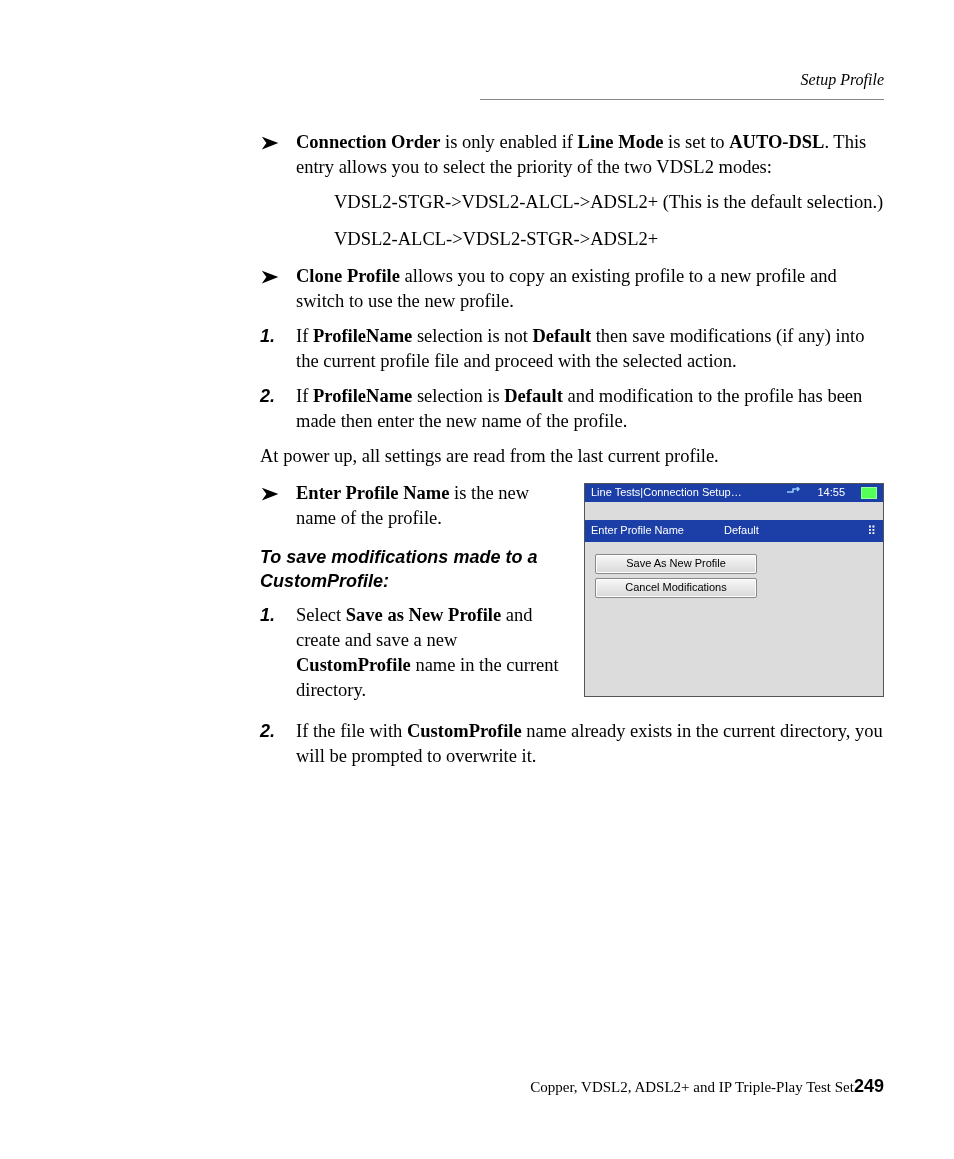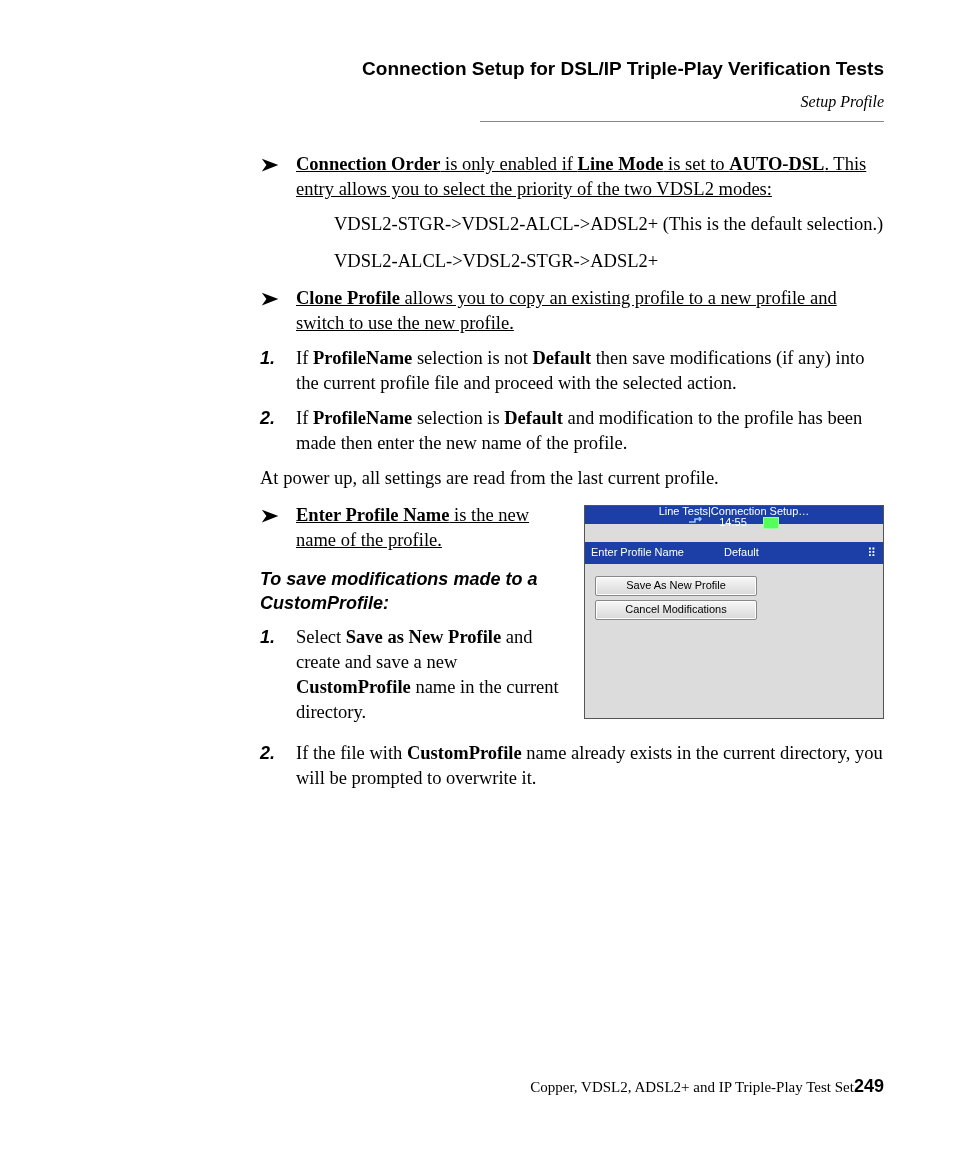--- a/index.html
+++ b/index.html
@@ -39,21 +39,20 @@
   }
   .content {
     margin: 30px 0 0 190px;
     font-size: 18.5px;
     line-height: 1.35;
   }
   .arrow-item {
     display: flex;
     gap: 14px;
     margin-bottom: 10px;
-    text-decoration: underline;
   }
   .arrow {
     flex: 0 0 auto;
     width: 22px;
     height: 22px;
     margin-top: 3px;
   }
   .arrow svg { width: 100%; height: 100%; }
   .indent-block {
     margin-left: 74px;
@@ -108,21 +107,20 @@
     margin-top: 2px;
   }
   .fig-titlebar {
     height: 18px;
     background: #1b3fa6;
     color: #fff;
     display: flex;
     align-items: center;
     justify-content: space-between;
     padding: 0 6px;
-    flex-direction: column;
   }
   .fig-time {
     display: flex;
     align-items: center;
     gap: 16px;
   }
   .batt {
     width: 14px;
     height: 10px;
     border: 1px solid #9f9;
@@ -179,21 +177,20 @@
     font-size: 18px;
   }
   b { font-weight: 700; }
 </style>
 </head>
 <body>
 
 <div class="page">
 
   <div class="header">
-    <div class="chapter-title">Connection Setup for DSL/IP Triple-Play Verification Tests</div>
     <div class="section-title">Setup Profile</div>
     <hr class="rule">
   </div>
 
   <div class="content">
 
     <div class="arrow-item">
       <span class="arrow">
         <svg viewBox="0 0 24 24">
             <path d="M2 4 L20 11 L2 18 L7 11 Z" fill="#000"></path>

